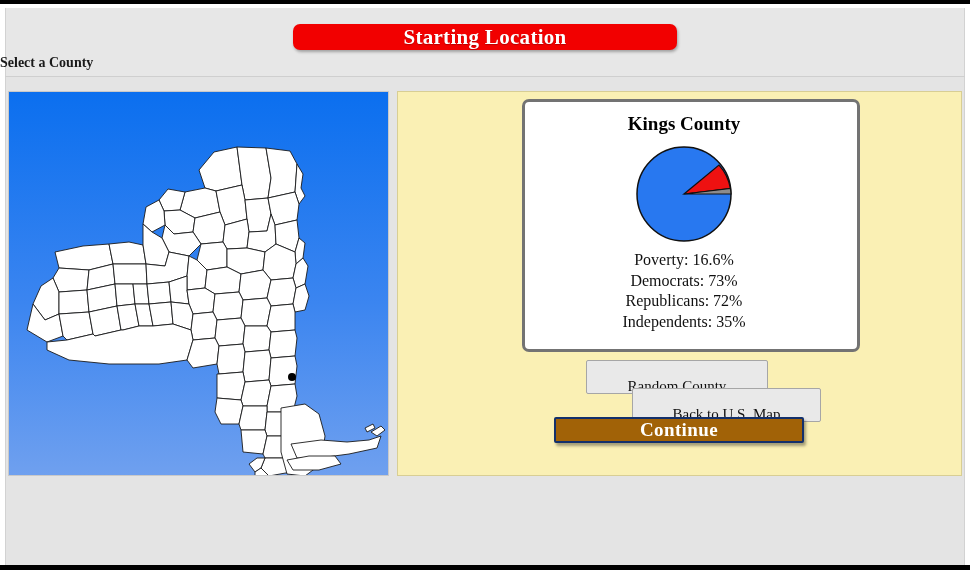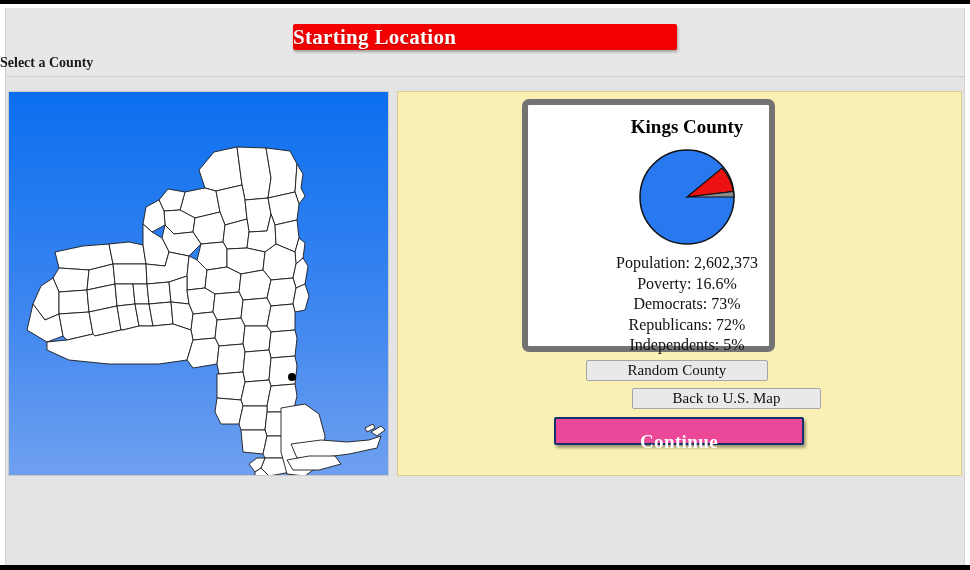--- a/index.html
+++ b/index.html
@@ -44,26 +44,27 @@
     height: 1px;
     background: #cfcfcf;
   }
   .title-banner {
     position: absolute;
     left: 293px;
     top: 20px;
     width: 384px;
     height: 26px;
     background: #f20000;
-    border-radius: 2px;
+    border-radius: 7px;
     box-shadow: 1px 2px 3px rgba(0,0,0,0.30);
     color: #ffffff;
     font-size: 21px;
     font-weight: bold;
     line-height: 26px;
+    text-align: center;
     letter-spacing: 0.3px;
     text-shadow: 0 1px 1px rgba(0,0,0,0.25);
     box-sizing: border-box;
   }
   .subtitle {
     position: absolute;
     left: 0;
     top: 51px;
     width: 970px;
     text-align: left;
@@ -108,24 +109,24 @@
     height: 385px;
     background: #faf0b4;
     border: 1px solid #d8ce94;
     box-sizing: border-box;
   }
 
   .info-card {
     position: absolute;
     left: 124px;
     top: 7px;
-    width: 253px;
+    width: 338px;
     height: 253px;
     background: #ffffff;
-    border: 6px solid #737373;
+    border: 3px solid #737373;
     border-radius: 7px;
     box-sizing: border-box;
   }
   .county-name {
     position: absolute;
     left: 0;
     top: 11px;
     width: 318px;
     text-align: center;
     font-size: 19px;
@@ -158,21 +159,21 @@
     position: absolute;
     background: #e9e9e9;
     border: 1px solid #a6a6a6;
     border-radius: 2px;
     color: #101010;
     font-family: "Liberation Serif", serif;
     font-size: 15px;
     text-align: center;
     box-sizing: border-box;
     cursor: pointer;
-    padding: 0;
+    padding: 16px;
   }
   .btn-random {
     left: 188px;
     top: 268px;
     width: 182px;
     height: 21px;
     line-height: 19px;
   }
   .btn-backmap {
     left: 186px;
@@ -181,34 +182,34 @@
     height: 21px;
     line-height: 19px;
     margin-left: 48px;
   }
   .btn-continue {
     position: absolute;
     left: 156px;
     top: 325px;
     width: 250px;
     height: 26px;
-    background: #ec4899;
+    background: #a16207;
     border: 2px solid #13306b;
     border-radius: 2px;
     color: #ffffff;
     font-family: "Liberation Serif", serif;
     font-size: 19px;
     font-weight: bold;
     line-height: 22px;
     text-align: center;
     letter-spacing: 0.4px;
     box-shadow: 2px 3px 3px rgba(0,0,0,0.35);
     box-sizing: border-box;
     cursor: pointer;
-    padding: 12px;
+    padding: 0;
   }
 </style>
 </head>
 <body>
 
 <div id="app">
 
   <div class="header-zone"></div>
   <div class="header-rule"></div>
 
@@ -338,25 +339,24 @@
         <svg width="100" height="100" viewBox="0 0 100 100">
           <circle cx="50" cy="50" r="47" fill="#2878f0" stroke="#101010" stroke-width="1.5"></circle>
 
           <path d="M50,50 L96.4,44.5 A47,47 0 0,0 85.0,21.1 Z" fill="#ee1111" stroke="#101010" stroke-width="1.2"></path>
 
           <path d="M50,50 L97,50 A47,47 0 0,0 96.4,44.5 Z" fill="#8c8c8c" stroke="#101010" stroke-width="1.2"></path>
         </svg>
       </div>
 
       <div class="stats">
-        <div>Population: 2,602,373</div>
         <div>Poverty: 16.6%</div>
         <div>Democrats: 73%</div>
         <div>Republicans: 72%</div>
-        <div>Independents: 5%</div>
+        <div>Independents: 35%</div>
       </div>
     </div>
 
     <button class="btn-plain btn-random">Random County</button>
 
     <button class="btn-plain btn-backmap">Back to U.S. Map</button>
 
     <button class="btn-continue">Continue</button>
   </div>
 

